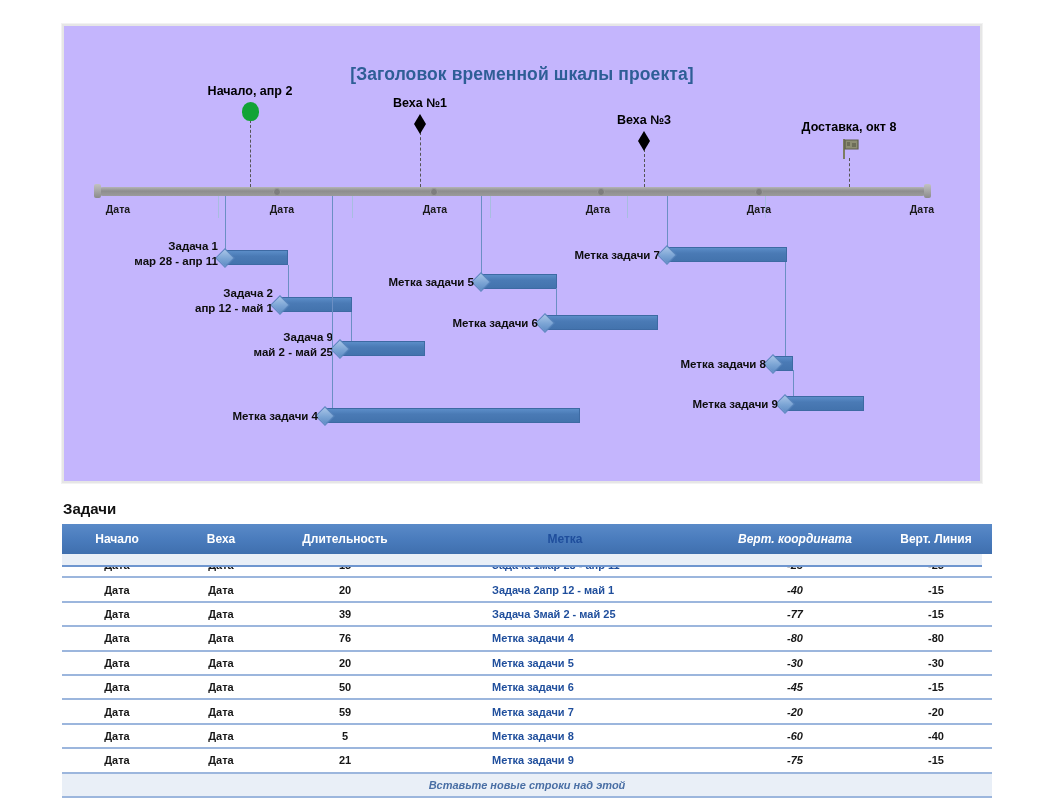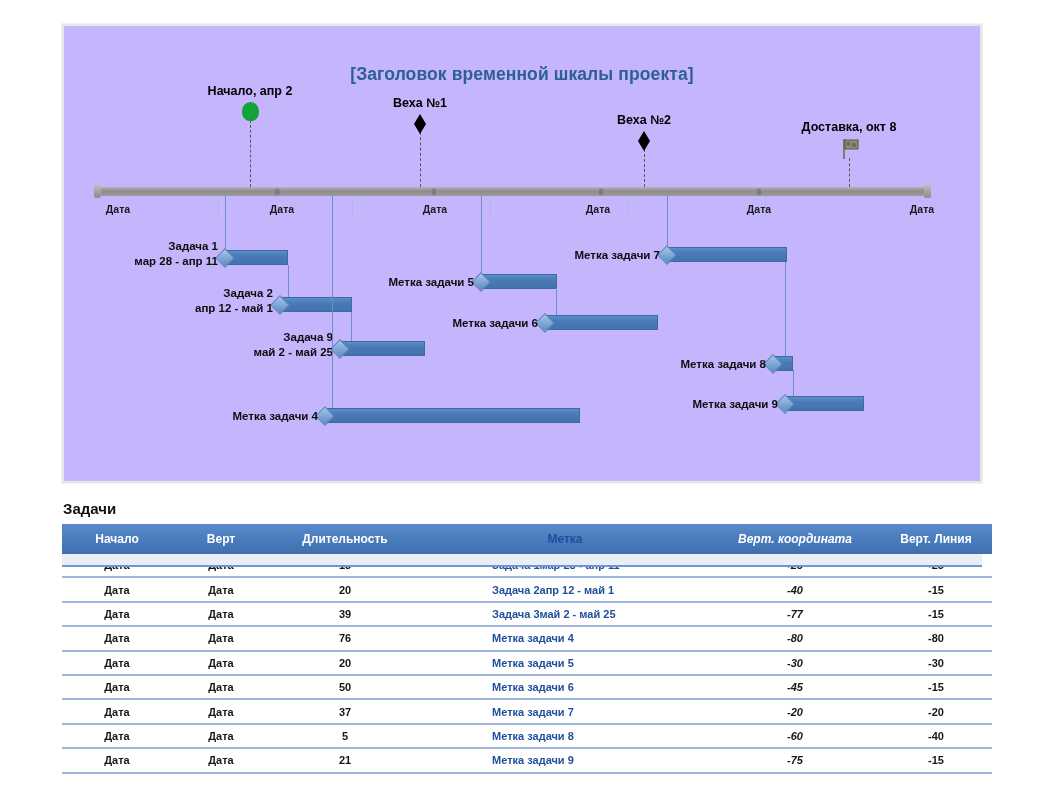--- a/index.html
+++ b/index.html
@@ -154,21 +154,21 @@
     <div class="date-label" style="left: 892px;">Дата</div>
     <div class="ms-stem" style="left: 250px; top: 120px; height: 67px;"></div>
     <div class="ms-label" style="left: 250px; top: 84px; transform: translateX(-50%);">Начало, апр 2</div>
     <div class="ms-circle" style="left: 242px; top: 102px; background: rgb(18, 163, 54);"></div>
     <div class="ms-stem" style="left: 420px; top: 132px; height: 55px;"></div>
     <div class="ms-label" style="left: 420px; top: 96px; transform: translateX(-50%);">Веха №1</div>
     <div style="position: absolute; width: 16px; height: 20px; left: 412px; top: 114px;"><svg width="16" height="20" viewBox="0 0 16 20">
         <polygon points="8,0 14,10 8,20 2,10" fill="#000"></polygon>
       </svg></div>
     <div class="ms-stem" style="left: 644px; top: 149px; height: 38px;"></div>
-    <div class="ms-label" style="left: 644px; top: 113px; transform: translateX(-50%);">Веха №2</div>
+    <div class="ms-label" style="left: 644px; top: 113px; transform: translateX(-50%);">Веха №3</div>
     <div style="position: absolute; width: 16px; height: 20px; left: 636px; top: 131px;"><svg width="16" height="20" viewBox="0 0 16 20">
         <polygon points="8,0 14,10 8,20 2,10" fill="#000"></polygon>
       </svg></div>
     <div class="ms-stem" style="left: 849px; top: 158px; height: 29px;"></div>
     <div class="ms-label" style="left: 849px; top: 120px; transform: translateX(-50%);">Доставка, окт 8</div>
     <div class="ms-flag" style="left: 840px; top: 138px;"><svg width="22" height="22" viewBox="0 0 22 22">
         <rect x="3" y="1" width="2" height="20" fill="#7d7d62"></rect>
         <path d="M5 2 L18 2 L18 11 L5 11 Z" fill="#8d8d72" stroke="#5e5e4a" stroke-width="1.2"></path>
         <path d="M7 4 L10 4 L10 8 L7 8 Z" fill="#6d6d58"></path>
         <path d="M12 5 L16 5 L16 9 L12 9 Z" fill="#6d6d58"></path>
@@ -231,21 +231,21 @@
       <div>Метка задачи 9</div>
     </div>
   </div>
 
 <div id="tasks-heading">Задачи</div>
 
 <table id="task-table">
   <thead>
     <tr>
       <th class="c-start">Начало</th>
-      <th class="c-end">Верт</th>
+      <th class="c-end">Веха</th>
       <th class="c-dur">Длительность</th>
       <th class="c-label">Метка</th>
       <th class="c-vc">Верт. координата</th>
       <th class="c-vl">Верт. Линия</th>
     </tr>
   </thead>
   <tbody id="table-body">
       <tr>
         <td class="c-start">Дата</td>
         <td class="c-end">Дата</td>
@@ -290,36 +290,39 @@
         <td class="c-start">Дата</td>
         <td class="c-end">Дата</td>
         <td class="c-dur">50</td>
         <td class="c-label">Метка задачи 6</td>
         <td class="c-vc">-45</td>
         <td class="c-vl">-15</td>
       </tr>
       <tr>
         <td class="c-start">Дата</td>
         <td class="c-end">Дата</td>
-        <td class="c-dur">37</td>
+        <td class="c-dur">59</td>
         <td class="c-label">Метка задачи 7</td>
         <td class="c-vc">-20</td>
         <td class="c-vl">-20</td>
       </tr>
       <tr>
         <td class="c-start">Дата</td>
         <td class="c-end">Дата</td>
         <td class="c-dur">5</td>
         <td class="c-label">Метка задачи 8</td>
         <td class="c-vc">-60</td>
         <td class="c-vl">-40</td>
       </tr>
       <tr>
         <td class="c-start">Дата</td>
         <td class="c-end">Дата</td>
         <td class="c-dur">21</td>
         <td class="c-label">Метка задачи 9</td>
         <td class="c-vc">-75</td>
         <td class="c-vl">-15</td>
       </tr>
+      <tr id="footer-row">
+        <td colspan="6">Вставьте новые строки над этой</td>
+      </tr>
     </tbody>
 </table>
 <div id="table-subbar"></div>
 
 </body></html>

